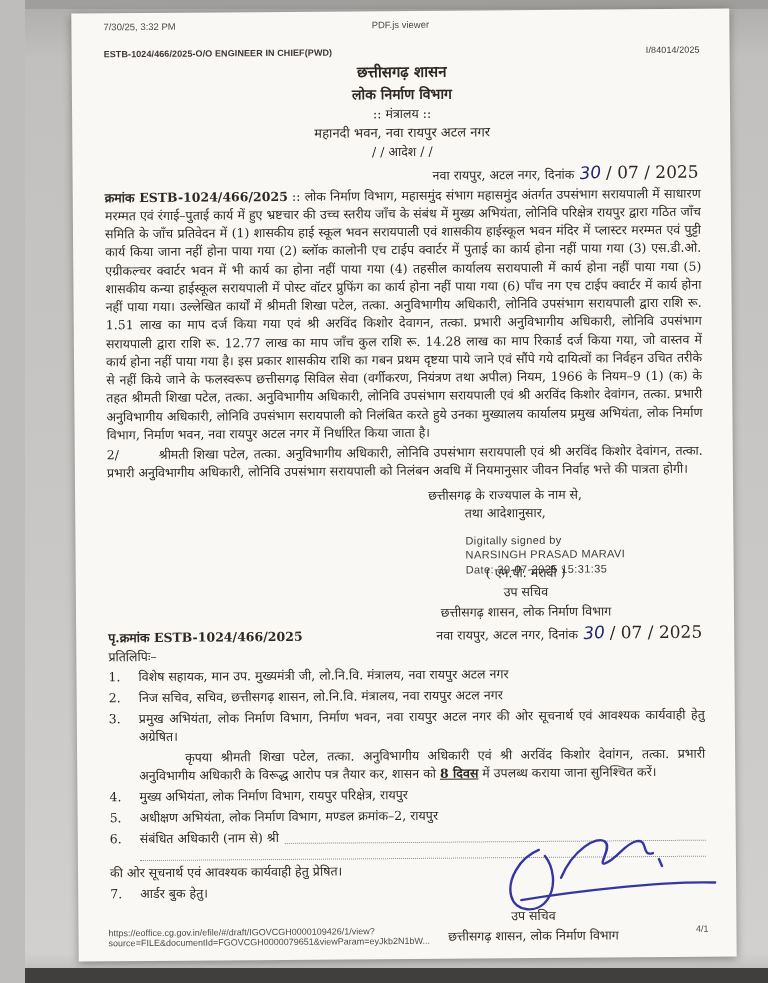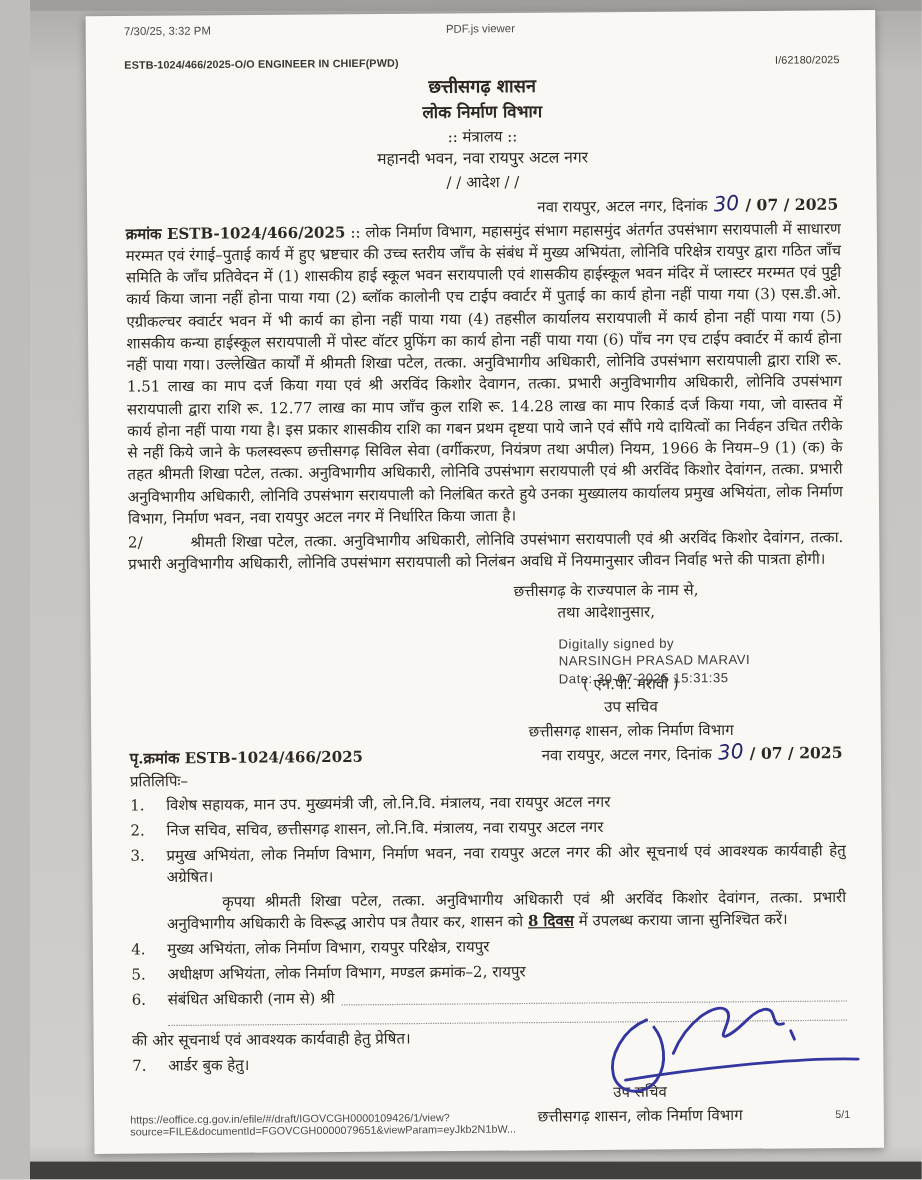--- a/index.html
+++ b/index.html
@@ -25,21 +25,21 @@
 
   .letterhead{text-align:center;margin-top:4px;line-height:1.5;}
   .lh1{font-size:15px;font-weight:bold;}
   .lh2{font-size:14px;font-weight:bold;}
   .lh3,.lh5{font-size:12.5px;}
   .lh4{font-size:13px;}
 
   .date-line{text-align:right;font-size:12.5px;margin-top:2px;padding-right:2px;}
   .hand-day{display:inline-block;font-family:"DejaVu Sans",sans-serif;font-style:italic;
         font-size:17px;color:#23246e;transform:rotate(-4deg);margin:0 1px;line-height:1;}
-  .date-bold{font-weight:bold;font-size:13px;}
+  .date-bold{font-weight:normal;font-size:17px;}
 
   .para{font-size:12.5px;line-height:1.46;text-align:justify;margin-top:3px;}
   .para .lead{font-weight:bold;}
   .para2{margin-top:2px;}
   .p2marker{display:inline-block;width:52px;}
 
   .signoff{width:300px;margin:6px 48px 0 auto;text-align:center;font-size:12.5px;line-height:1.5;}
 
   .digsig{margin:10px 0 0 358px;font-family:"Liberation Sans",sans-serif;
         font-size:11px;color:#3a3a3a;line-height:1.3;letter-spacing:.4px;}
@@ -76,21 +76,21 @@
   <div class="page">
     <div class="inner">
 
       <div class="print-header">
         <span>7/30/25, 3:32 PM</span>
         <span class="center">PDF.js viewer</span>
       </div>
 
       <div class="refs-row">
         <span class="left">ESTB-1024/466/2025-O/O ENGINEER IN CHIEF(PWD)</span>
-        <span class="right">I/62180/2025</span>
+        <span class="right">I/84014/2025</span>
       </div>
 
       <div class="letterhead">
         <div class="lh1">छत्तीसगढ़ शासन</div>
         <div class="lh2">लोक निर्माण विभाग</div>
         <div class="lh3">:: मंत्रालय ::</div>
         <div class="lh4">महानदी भवन, नवा रायपुर अटल नगर</div>
         <div class="lh5">/ / आदेश / /</div>
       </div>
 
@@ -182,20 +182,20 @@
         <g fill="none" stroke="#3537a0" stroke-width="2.4" stroke-linecap="round">
           <path d="M38,18 C18,26 6,48 10,64 C14,80 36,82 46,68 C56,54 52,34 44,24"></path>
           <path d="M60,46 C72,18 96,4 104,10 C112,16 96,34 104,32 C116,28 124,12 136,10 C148,8 140,26 152,22"></path>
           <path d="M158,28 l3,7"></path>
           <path d="M20,68 C70,60 160,50 214,52"></path>
         </g>
       </svg>
 
       <div class="page-footer">
         <span>https://eoffice.cg.gov.in/efile/#/draft/IGOVCGH0000109426/1/view?source=FILE&amp;documentId=FGOVCGH0000079651&amp;viewParam=eyJkb2N1bW...</span>
-        <span>5/1</span>
+        <span>4/1</span>
       </div>
 
     </div>
   </div>
 
   <div class="photo-bottom-strip"></div>
 </div>
 
 </body></html>

